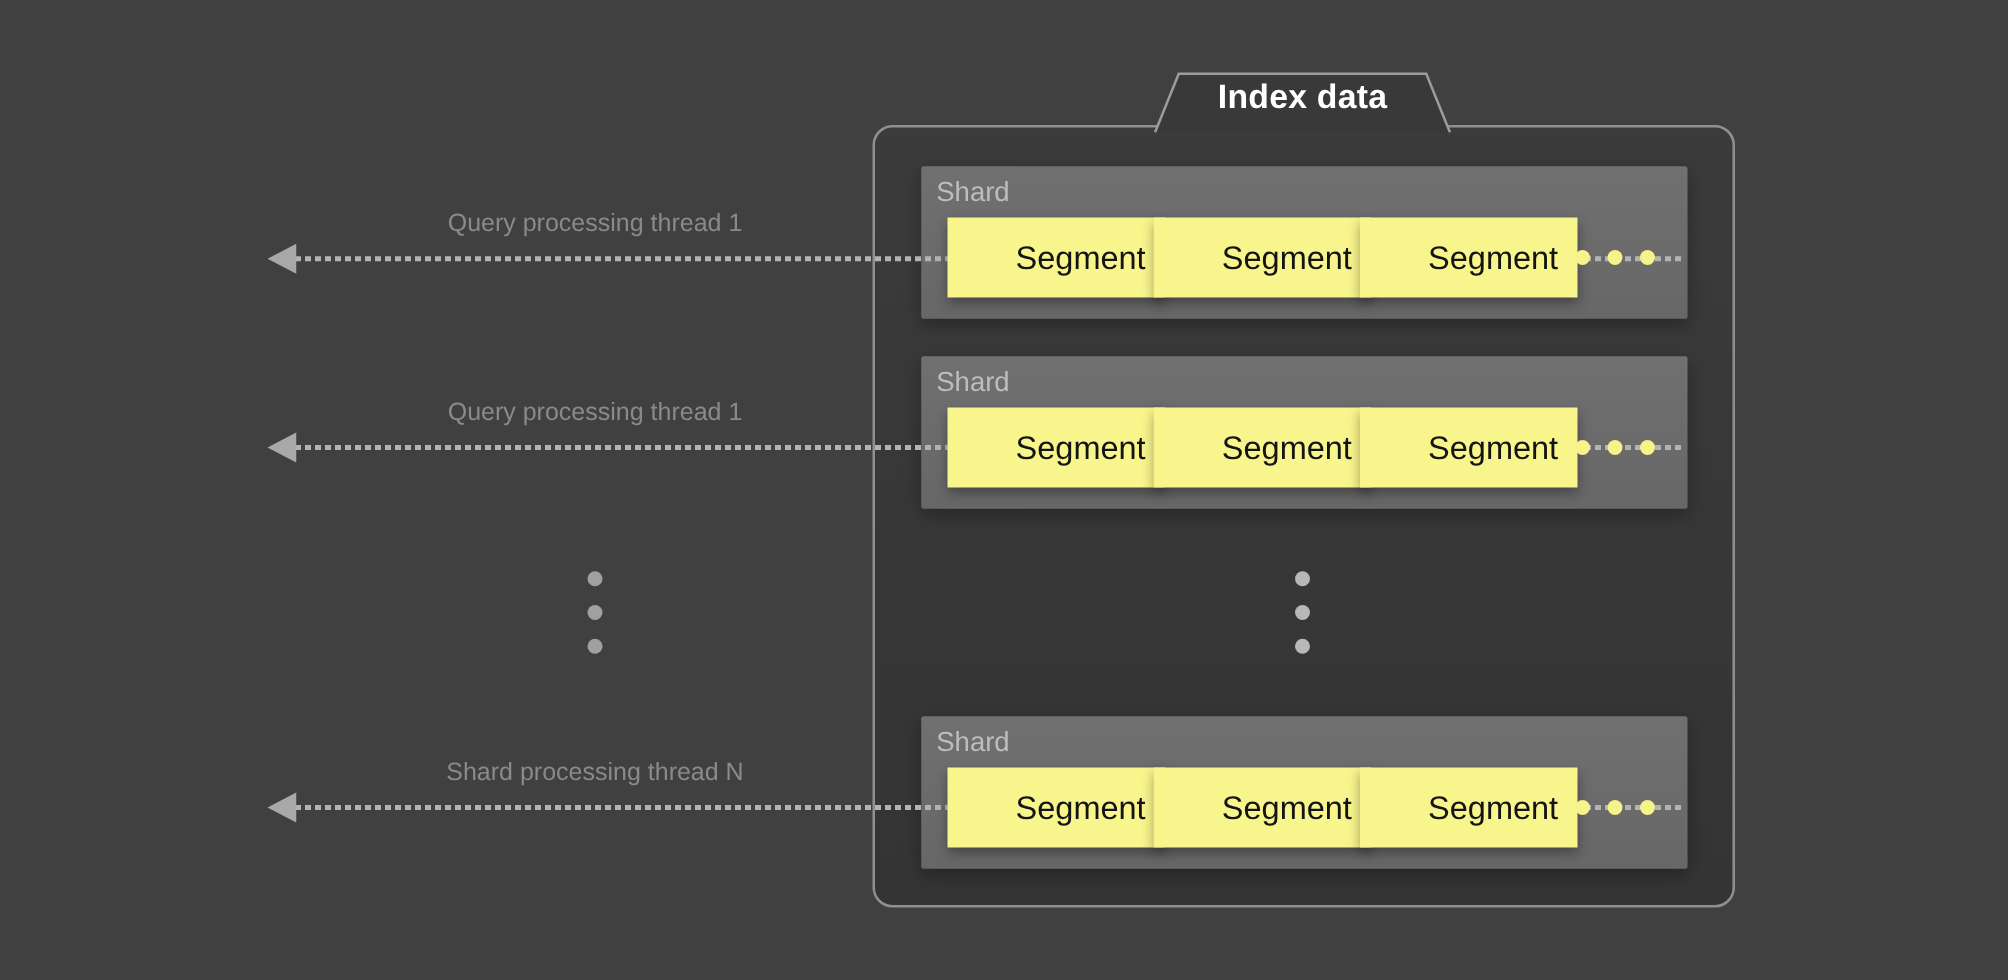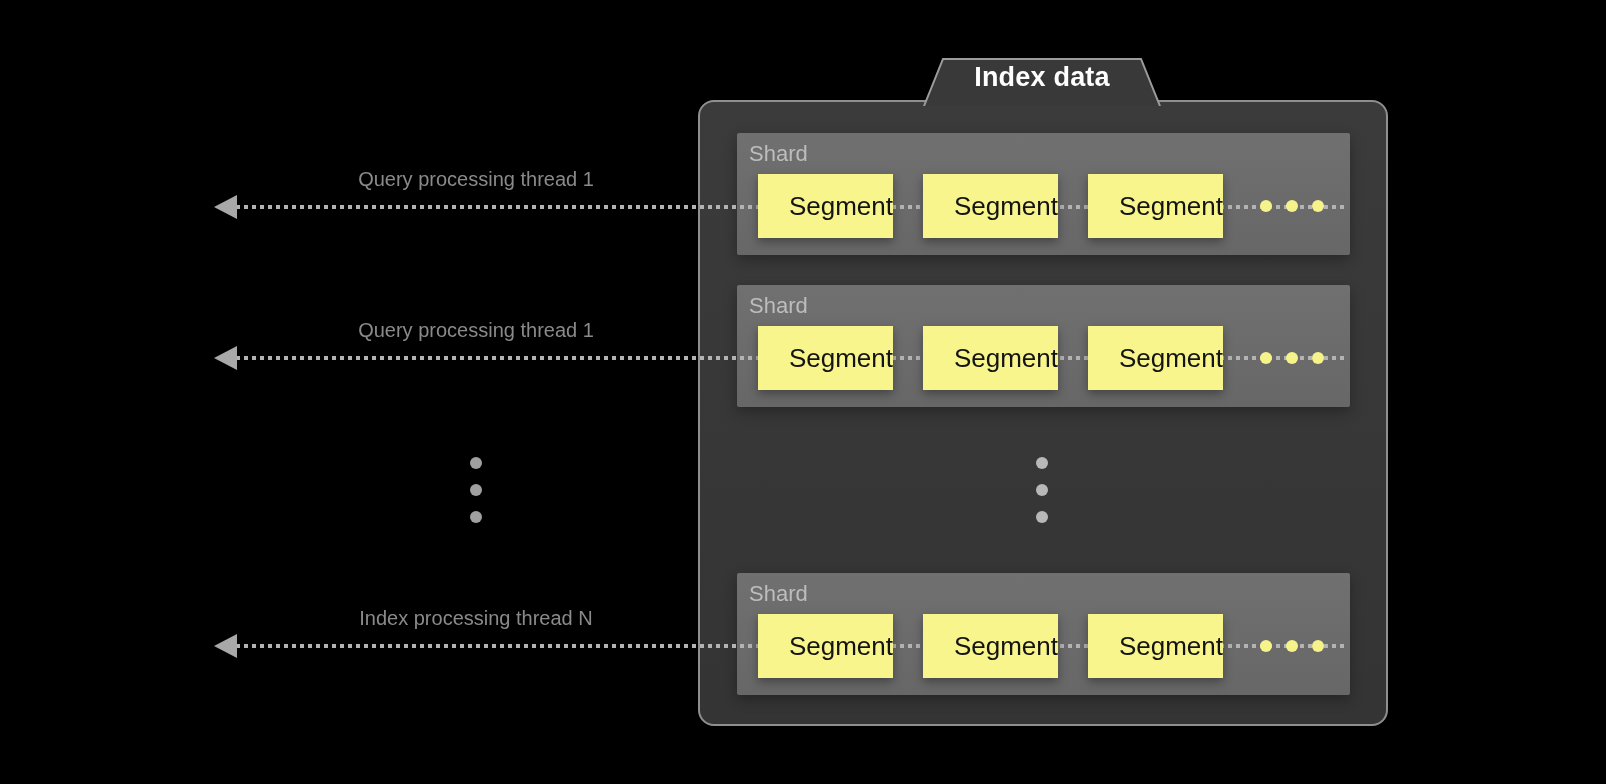--- a/index.html
+++ b/index.html
@@ -1,18 +1,18 @@
 <!DOCTYPE html>
 <html><head>
 <meta charset="utf-8">
 <style>
   html,body{margin:0;padding:0;background:#191919;}
   .stage{
     position:relative;width:1606px;height:784px;overflow:hidden;
-    background:#000000;
+    background:#404040;
     font-family:"Liberation Sans","DejaVu Sans",sans-serif;
   }
   
   .panel{
     position:absolute;left:698px;top:100px;width:690px;height:626px;
     box-sizing:border-box;border:2px solid #8f8f8f;border-radius:16px;
     background:linear-gradient(180deg,#3b3b3b 0%,#383838 40%,#343434 100%);
   }
   .tab-svg{position:absolute;left:922px;top:56px;z-index:2;}
   .panel-title{
@@ -27,22 +27,23 @@
     border-radius:2px;
     box-shadow:0 5px 14px rgba(0,0,0,0.30);
   }
   .shard-label{
     position:absolute;left:12px;top:8px;
     color:#bdbdbd;font-size:22px;
   }
   .segment{
     position:absolute;top:41px;width:135px;height:64px;z-index:4;
     background:#f8f58d;color:#141414;
-    font-size:26px;font-weight:500;text-align:right;line-height:64px;
+    font-size:26px;font-weight:500;text-align:center;line-height:64px;
     box-shadow:0 4px 9px rgba(0,0,0,0.35);
+    padding-left:39px;
   }
   .seg1{left:21px}.seg2{left:186px}.seg3{left:351px}
   .ydot{
     position:absolute;width:12px;height:12px;border-radius:50%;
     background:#f6f38a;top:67px;z-index:5;
   }
   .yd1{left:523px}.yd2{left:549px}.yd3{left:575px}
   
   .hline{
     position:absolute;left:236px;width:1110px;height:4px;z-index:3;
@@ -117,21 +118,21 @@
 
   
   <div class="thread-label" style="top:168px">Query processing thread 1</div>
   <div class="hline" style="top:205px"></div>
   <div class="arrowhead" style="top:195px"></div>
 
   <div class="thread-label" style="top:319px">Query processing thread 1</div>
   <div class="hline" style="top:356px"></div>
   <div class="arrowhead" style="top:346px"></div>
 
-  <div class="thread-label" style="top:607px">Index processing thread N</div>
+  <div class="thread-label" style="top:607px">Shard processing thread N</div>
   <div class="hline" style="top:644px"></div>
   <div class="arrowhead" style="top:634px"></div>
 
   
   <span>
     <span class="vdot vdot-left vy1"></span>
     <span class="vdot vdot-left vy2"></span>
     <span class="vdot vdot-left vy3"></span>
   </span>
 

